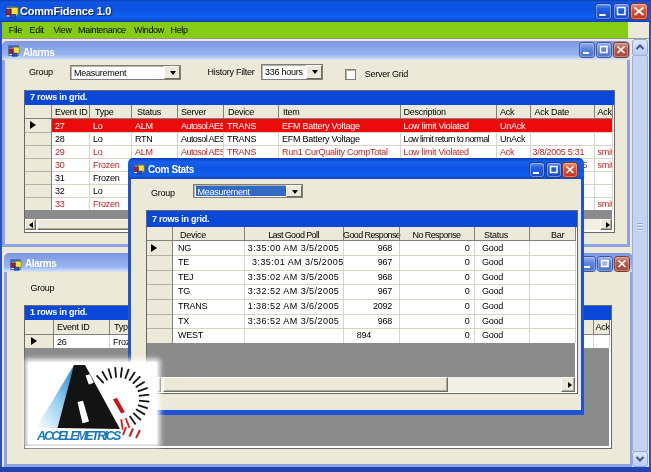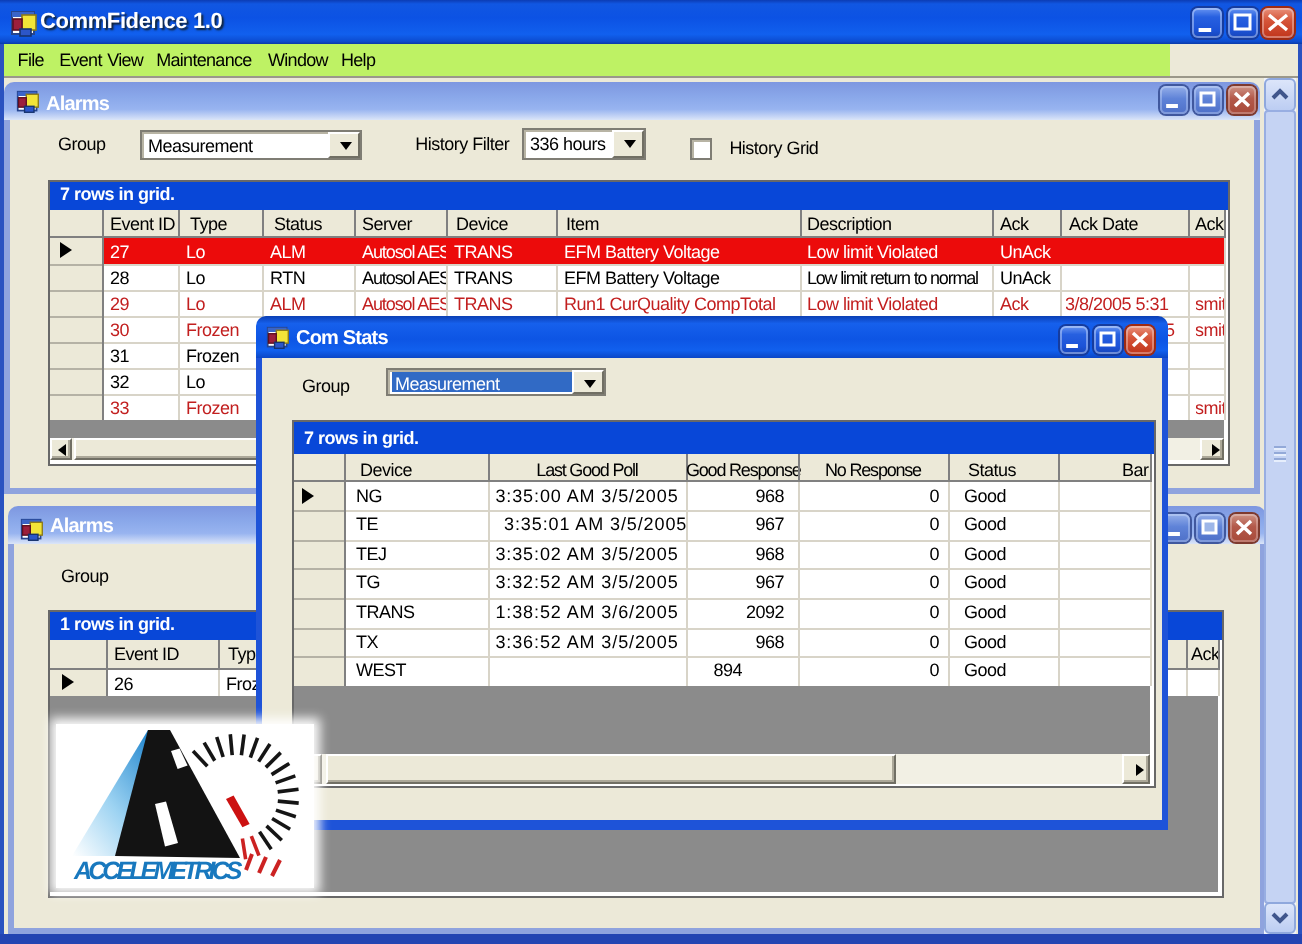--- a/index.html
+++ b/index.html
@@ -3,21 +3,21 @@
 html,body{margin:0;padding:0;}
 body{width:651px;height:472px;position:relative;overflow:hidden;
 font-family:"Liberation Sans",sans-serif;font-size:9px;letter-spacing:-0.25px;background:#ece9d8;}
 .abs{position:absolute;}
 #mainTitle{left:0;top:0;width:651px;height:22px;
  background:linear-gradient(180deg,#0c3cb4 0%,#1157e2 9%,#0c52e4 40%,#1160ee 78%,#0c4cd0 94%,#0a3aa8 100%);}
 #mainBorderL{left:0;top:22px;width:2px;height:450px;background:#2a52c0;}
 #mainBorderR{left:649px;top:22px;width:2px;height:450px;background:#2a52c0;}
 #mainBorderB{left:0;top:467px;width:651px;height:5px;background:#2344b2;}
 .wtitle{color:#fff;font-weight:bold;font-size:11px;letter-spacing:-0.2px;text-shadow:1px 1px 1px #123;}
-#menubar{left:2px;top:22px;width:583px;height:16px;background:#bef264;color:#000;}
+#menubar{left:2px;top:22px;width:583px;height:16px;background:#84cc16;color:#000;padding-left:43px;}
 #menubar span{position:absolute;top:3px;letter-spacing:-0.35px;}
 .cbtn{position:absolute;border-radius:3px;}
 .cbtn.blu{background:linear-gradient(180deg,#6a96f2 0%,#2760e0 30%,#1c53d8 72%,#1845b8 100%);box-shadow:inset 0 0 0 1px #eef4ff66, 0 0 0 1px #163c9e;}
 .cbtn.red{background:linear-gradient(180deg,#e9927c 0%,#d6563a 40%,#c43a20 90%);box-shadow:inset 0 0 0 1px #ffffff55, 0 0 0 1px #9e2a12;}
 .cbtn.ina{background:linear-gradient(180deg,#96b0ea 0%,#5f83d8 45%,#4e70c8 100%);box-shadow:inset 0 0 0 1px #dfe9ff55, 0 0 0 1px #40589e;}
 .cbtn.inr{background:linear-gradient(180deg,#cf9486 0%,#b3594a 45%,#a84a3a 100%);box-shadow:inset 0 0 0 1px #ffffff44, 0 0 0 1px #7e3a2e;}
 .cbtn svg{position:absolute;left:0;top:0;}
 .cwin{position:absolute;}
 .ctitle{position:absolute;left:0;top:0;right:0;height:19px;border-radius:5px 5px 0 0;}
 .act .ctitle{background:linear-gradient(180deg,#0b3fb4 0%,#1660ec 18%,#0d55e4 55%,#1160ee 82%,#0b46c6 100%);}
@@ -64,21 +64,21 @@
       <rect x="3.5" y="3.5" width="7.5" height="7" fill="none" stroke="#fff" stroke-width="1.5"></rect>
     </svg>
   </div>
 <div class="cbtn red" style="left:631px;top:4px;width:16px;height:15px;">
     <svg width="16" height="15">
       <path d="M3.5 3.5 L12.5 11 M12.5 3.5 L3.5 11" stroke="#fff" stroke-width="1.7"></path>
     </svg>
   </div>
 <div class="abs" id="menubar">
     <span style="left:6.8px;">File</span>
-    <span style="left:27.6px;">Event</span>
+    <span style="left:27.6px;">Edit</span>
     <span style="left:51.6px;">View</span>
     <span style="left:76.1px;">Maintenance</span>
     <span style="left:132px;">Window</span>
     <span style="left:168.5px;">Help</span>
   </div>
 <div class="abs" style="left:2px;top:38px;width:647px;height:429px;background:#ece9d8;border-top:1px solid #9b988a;box-sizing:border-box;"></div>
 <div class="abs" id="mainBorderL"></div>
 <div class="abs" id="mainBorderR"></div>
 <div class="abs" id="mainBorderB"></div>
 <div class="cwin ina" style="left:2px;top:41px;width:628px;height:206px;">
@@ -113,21 +113,21 @@
         <span class="btn"></span>
         <span class="tri"></span>
       </div>
       <div class="abs" style="left:202.6px;top:7px;">History Filter</div>
       <div class="combo" style="left:256px;top:4px;width:62px;height:16px;">
         <span class="txt">336 hours</span>
         <span class="btn"></span>
         <span class="tri"></span>
       </div>
       <div class="abs" style="left:340px;top:8.5px;width:9px;height:9px;background:#fff;border:1px solid #7f7d74;box-shadow:inset 1px 1px 0 #b8b4a4;"></div>
-      <div class="abs" style="left:359.7px;top:9px;">History Grid</div>
+      <div class="abs" style="left:359.7px;top:9px;">Server Grid</div>
     </div>
   </div>
 <div class="grid" style="left:24px;top:90px;width:589px;height:141px;">
     <div class="gcap" style="height:13.5px;line-height:13.5px;padding-left:5px;">7 rows in grid.</div>
     <div class="ghead" style="left:0;top:13.5px;width:587px;height:14px;"></div>
     <div class="abs" style="left:26px;top:13.5px;width:1px;height:14px;background:#808080;"></div>
     <div class="cell" style="left:30px;top:16px;">Event ID</div>
     <div class="abs" style="left:64px;top:13.5px;width:1px;height:14px;background:#808080;"></div>
     <div class="cell" style="left:70px;top:16px;">Type</div>
     <div class="abs" style="left:106px;top:13.5px;width:1px;height:14px;background:#808080;"></div>
@@ -358,21 +358,21 @@
     <div class="cell" style="left:33px;top:18.5px;">Device</div>
     <div class="abs" style="left:97px;top:16px;width:1px;height:13.5px;background:#808080;"></div>
     <div class="cell" style="left:97px;top:18.5px;width:99px;text-align:center;letter-spacing:-0.6px;">Last Good Poll</div>
     <div class="abs" style="left:196px;top:16px;width:1px;height:13.5px;background:#808080;"></div>
     <div class="cell" style="left:196px;top:18.5px;width:56px;text-align:center;letter-spacing:-0.6px;">Good Response</div>
     <div class="abs" style="left:252px;top:16px;width:1px;height:13.5px;background:#808080;"></div>
     <div class="cell" style="left:252px;top:18.5px;width:75px;text-align:center;letter-spacing:-0.6px;">No Response</div>
     <div class="abs" style="left:327px;top:16px;width:1px;height:13.5px;background:#808080;"></div>
     <div class="cell" style="left:337px;top:18.5px;">Status</div>
     <div class="abs" style="left:381.5px;top:16px;width:1px;height:13.5px;background:#808080;"></div>
-    <div class="cell" style="left:414px;top:18.5px;">Bar</div>
+    <div class="cell" style="left:404px;top:18.5px;">Bar</div>
     <div class="abs" style="left:428px;top:16px;width:1px;height:13.5px;background:#808080;"></div>
     <div class="abs" style="left:0;top:28.5px;width:428px;height:1px;background:#808080;"></div>
     <div class="selcol" style="left:0;top:29.5px;width:25.5px;height:102.2px;"></div>
     <div class="abs" style="left:0;top:44.1px;width:24.5px;height:1px;background:#b5b2a5;"></div>
     <div class="gline" style="left:25.5px;top:44.1px;width:402.5px;height:1px;"></div>
     <div class="abs" style="left:0;top:58.7px;width:24.5px;height:1px;background:#b5b2a5;"></div>
     <div class="gline" style="left:25.5px;top:58.7px;width:402.5px;height:1px;"></div>
     <div class="abs" style="left:0;top:73.3px;width:24.5px;height:1px;background:#b5b2a5;"></div>
     <div class="gline" style="left:25.5px;top:73.3px;width:402.5px;height:1px;"></div>
     <div class="abs" style="left:0;top:87.9px;width:24.5px;height:1px;background:#b5b2a5;"></div>

